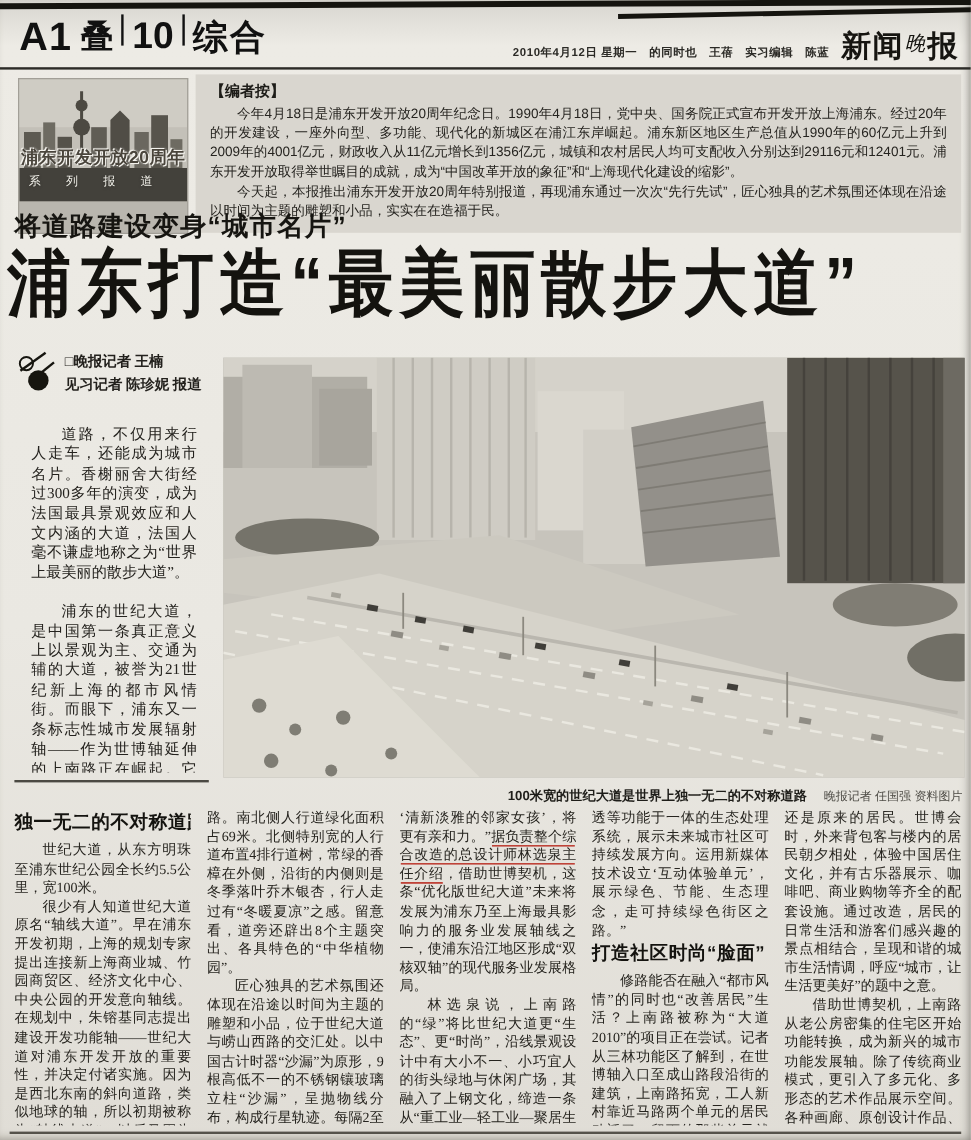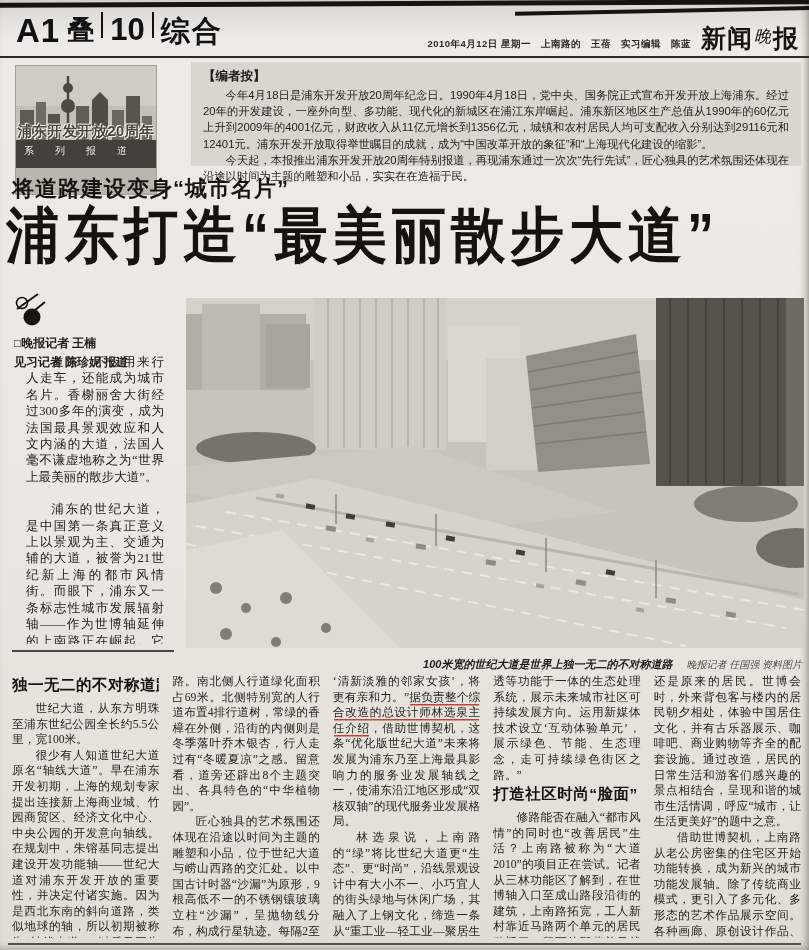--- a/index.html
+++ b/index.html
@@ -25,36 +25,36 @@
   .dateline,.ed{font-size:9.5px;font-weight:bold;color:#2b2a26;letter-spacing:.5px;}
   .logo{font-weight:bold;font-size:25px;color:#161511;letter-spacing:1px;white-space:nowrap;}
   .logo .script{font-size:17px;font-style:italic;font-weight:normal;position:relative;top:-5px;margin:0 1px;}
   .mast-rule{position:absolute;top:56px;left:0;right:0;height:2px;background:#2c2b27;}
   
   .series-badge{position:absolute;left:16px;top:66px;width:140px;height:128px;background:#b9b6ae;overflow:hidden;box-shadow:0 0 0 1px #a29f97;}
   .series-badge svg{position:absolute;inset:0;}
   .badge-title{position:absolute;left:0;right:0;top:56px;text-align:center;font-family:"Liberation Sans","DejaVu Sans",sans-serif;font-weight:bold;font-size:14.5px;color:#4a453c;letter-spacing:.5px;text-shadow:0 0 2px #fff,1px 1px 0 #efede6,-1px -1px 0 #efede6;white-space:nowrap;}
   .badge-sub{position:absolute;left:8px;right:2px;top:78px;font-family:"Liberation Sans","DejaVu Sans",sans-serif;font-size:10px;color:#f2f1ea;letter-spacing:2.1em;text-shadow:0 1px 2px #33312c;white-space:nowrap;}
   
-  .editor-note{position:absolute;left:163px;right:8px;top:62px;height:104px;background:#d9d6cf;padding:6px 12px 4px;box-sizing:border-box;font-family:"Liberation Sans","DejaVu Sans",sans-serif;margin-left:28px;}
+  .editor-note{position:absolute;left:163px;right:8px;top:62px;height:132px;background:#d9d6cf;padding:6px 12px 4px;box-sizing:border-box;font-family:"Liberation Sans","DejaVu Sans",sans-serif;}
   .note-label{font-size:12.5px;font-weight:bold;color:#1d1c18;margin-bottom:2px;}
   .editor-note p{margin:0;font-size:11.3px;line-height:16.2px;text-align:justify;text-indent:2em;color:#25231f;font-weight:500;}
   
   .kicker{position:absolute;left:12px;top:174px;font-family:"Liberation Sans","DejaVu Sans",sans-serif;font-size:22px;font-weight:bold;color:#161511;letter-spacing:1px;}
   .headline{position:absolute;left:6px;top:196px;margin:0;font-family:"Liberation Sans","DejaVu Sans",sans-serif;font-size:54px;font-weight:900;color:#14130f;letter-spacing:5px;white-space:nowrap;transform:scaleY(1.12);transform-origin:left top;}
   
-  .byline{position:absolute;left:14px;top:292px;width:164px;display:flex;gap:6px;flex-direction:column;}
+  .byline{position:absolute;left:14px;top:292px;width:164px;display:flex;gap:6px;}
   .byline .lines{font-size:12px;font-weight:bold;line-height:19px;white-space:nowrap;}
   .intro{position:absolute;left:10px;top:338px;width:170px;height:306px;overflow:hidden;}
   .intro p{margin:16px;font-size:12.6px;line-height:16.4px;text-align:justify;text-indent:2em;color:#24221e;}
   .left-rule{position:absolute;left:12px;top:650px;width:162px;height:1.5px;background:#4b4943;}
   
   .photo{position:absolute;left:186px;top:298px;width:618px;height:350px;margin:0;overflow:hidden;background:#c7c4bc;}
   .photo svg{display:block;width:100%;height:100%;}
-  .caption{position:absolute;left:186px;top:654px;width:618px;text-align:right;white-space:nowrap;font-style:italic;}
+  .caption{position:absolute;left:186px;top:654px;width:618px;text-align:right;white-space:nowrap;}
   .cap-text{font-family:"Liberation Sans","DejaVu Sans",sans-serif;font-size:11px;font-weight:bold;color:#1e1d19;}
   .cap-credit{font-family:"Liberation Sans","DejaVu Sans",sans-serif;font-size:10px;color:#4e4c46;margin-left:10px;margin-right:2px;}
   
   .cols{position:absolute;left:12px;right:8px;top:674px;bottom:12px;display:flex;gap:13px;}
   .col{flex:1 1 0;overflow:hidden;}
   .col h3{margin:1px 0 5px;font-family:"Liberation Sans","DejaVu Sans",sans-serif;font-size:15.5px;color:#14130f;letter-spacing:.5px;white-space:nowrap;}
   .col p{margin:0;font-size:11.7px;line-height:15.6px;text-align:justify;color:#26241f;}
   .col p.ind{text-indent:2em;}
   .col p.frag{text-indent:0;}
   .red-mark{box-shadow:0 2.5px 0 -1px rgba(186,49,38,.9);}
@@ -72,21 +72,21 @@
     <div class="mast-left">
       <span class="mast-code">A1</span>
       <span class="mast-fold">叠</span>
       <span class="vbar"></span>
       <span class="mast-num">10</span>
       <span class="vbar"></span>
       <span class="mast-sec">综合</span>
     </div>
     <div class="mast-right">
       <span class="dateline">2010年4月12日 星期一</span>
-      <span class="ed">上南路的</span>
+      <span class="ed">的同时也</span>
       <span class="ed">王蓓</span>
       <span class="ed">实习编辑</span>
       <span class="ed">陈蓝</span>
       <span class="logo"><span>新闻</span><span class="script">晚</span><span>报</span></span>
     </div>
   </header>
   <div class="mast-rule"></div>
 
   <aside class="series-badge">
     <svg viewBox="0 0 140 102" preserveAspectRatio="none">

